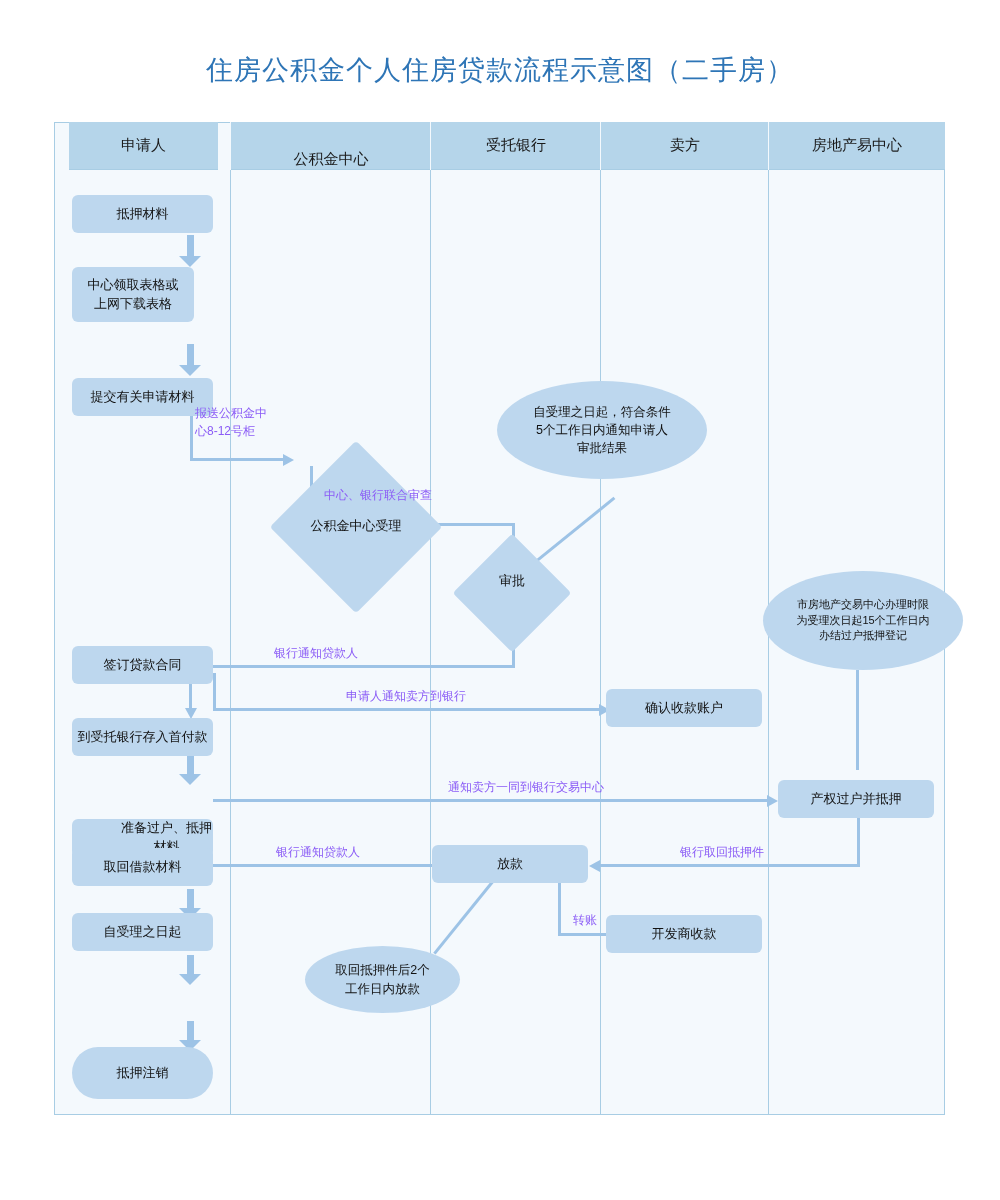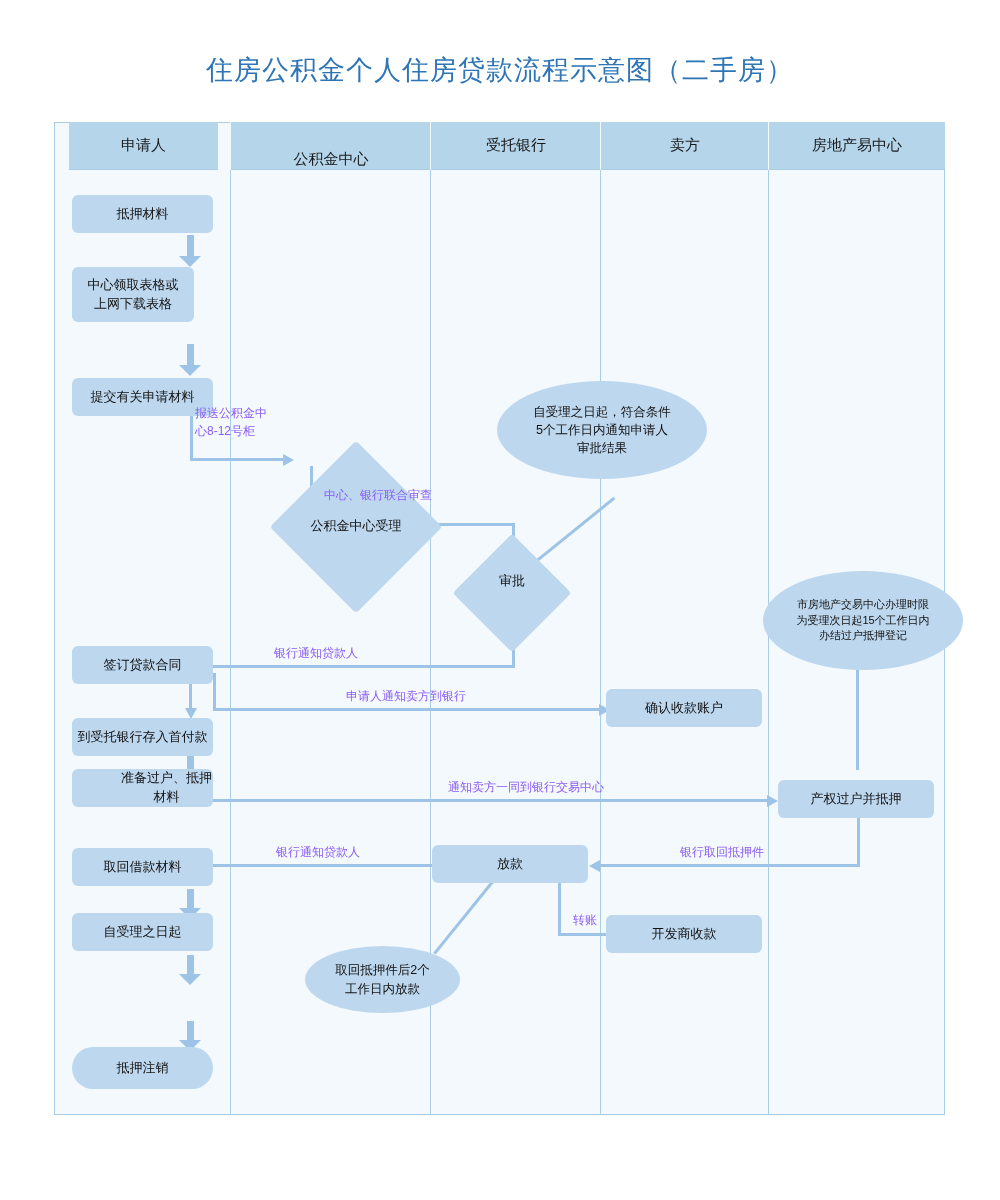--- a/index.html
+++ b/index.html
@@ -307,34 +307,34 @@
   </div>
 
   <div class="node" style="left:18px;top:524px;width:141px;height:38px;">
     <span>签订贷款合同</span>
   </div>
 
   <div class="node" style="left:18px;top:596px;width:141px;height:38px;">
     <span>到受托银行存入首付款</span>
   </div>
 
-  <div class="node" style="left:18px;top:647px;width:141px;height:38px;padding-left:48px;">
+  <div class="node" style="left:18px;top:697px;width:141px;height:38px;padding-left:48px;">
     <span>准备过户、抵押材料</span>
   </div>
 
   <div class="node" style="left:18px;top:726px;width:141px;height:38px;">
     <span>取回借款材料</span>
   </div>
 
   <div class="node" style="left:18px;top:791px;width:141px;height:38px;">
     <span>自受理之日起</span>
   </div>
 
 
-  <div class="node pill" style="left:18px;top:925px;width:141px;height:42px;">
+  <div class="node pill" style="left:18px;top:925px;width:141px;height:52px;">
     <span>抵押注销</span>
   </div>
 
   <div class="node" style="left:552px;top:567px;width:156px;height:38px;">
     <span>确认收款账户</span>
   </div>
 
   <div class="node" style="left:724px;top:658px;width:156px;height:38px;">
     <span>产权过户并抵押</span>
   </div>

